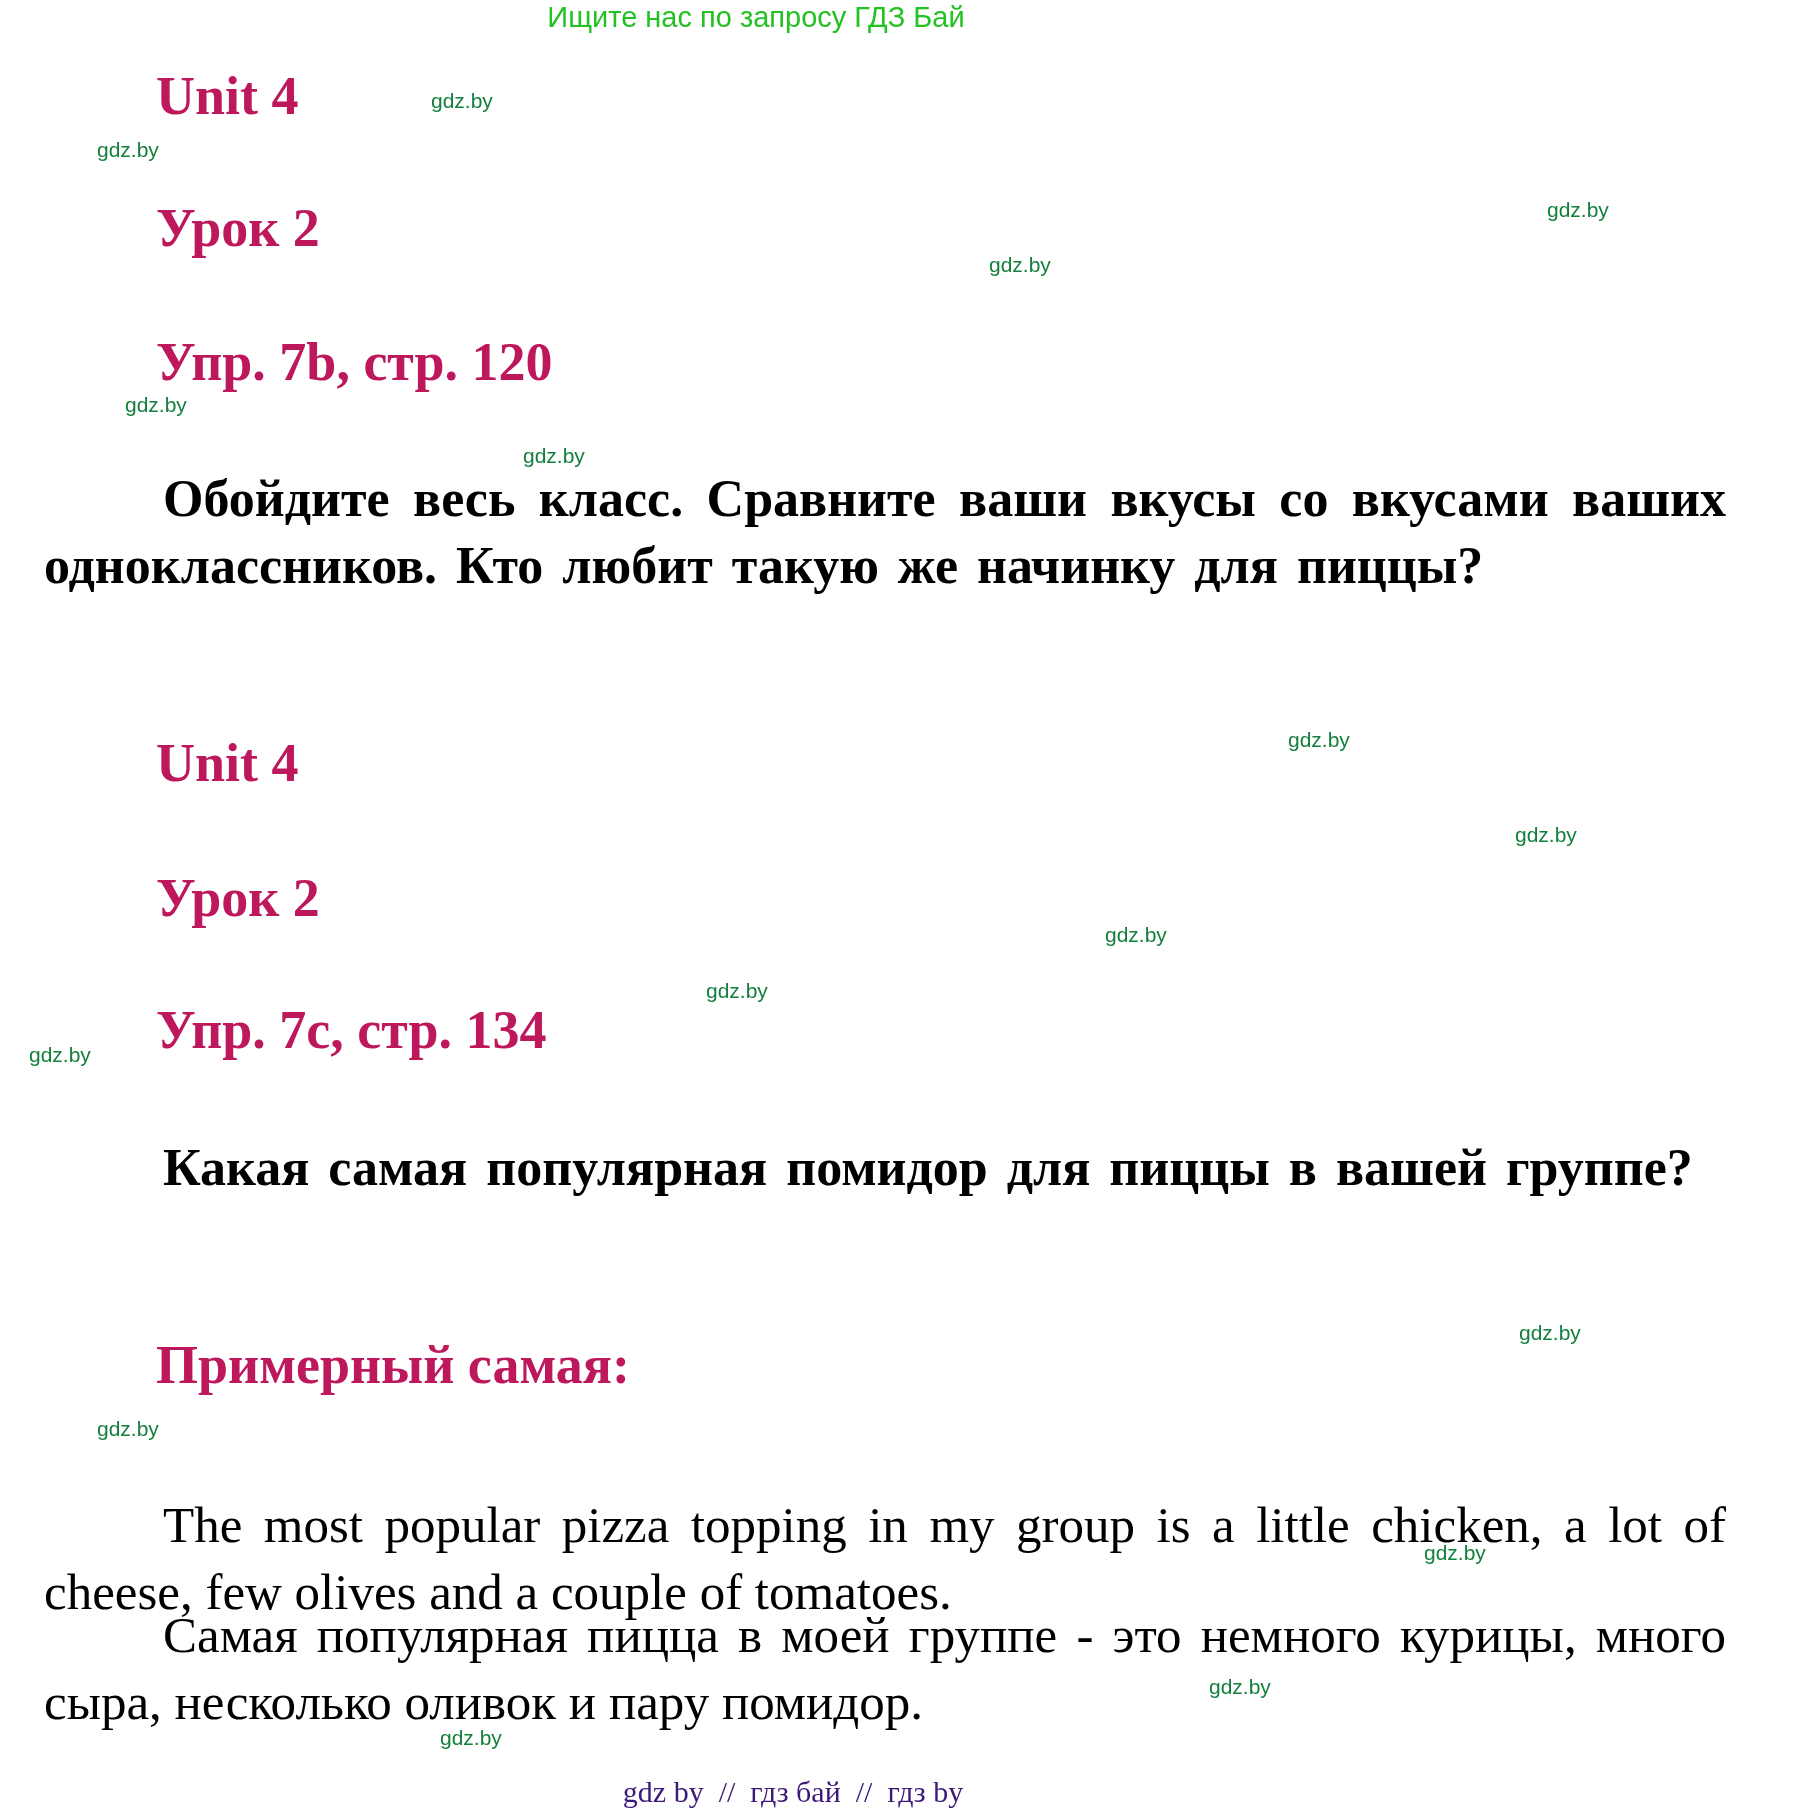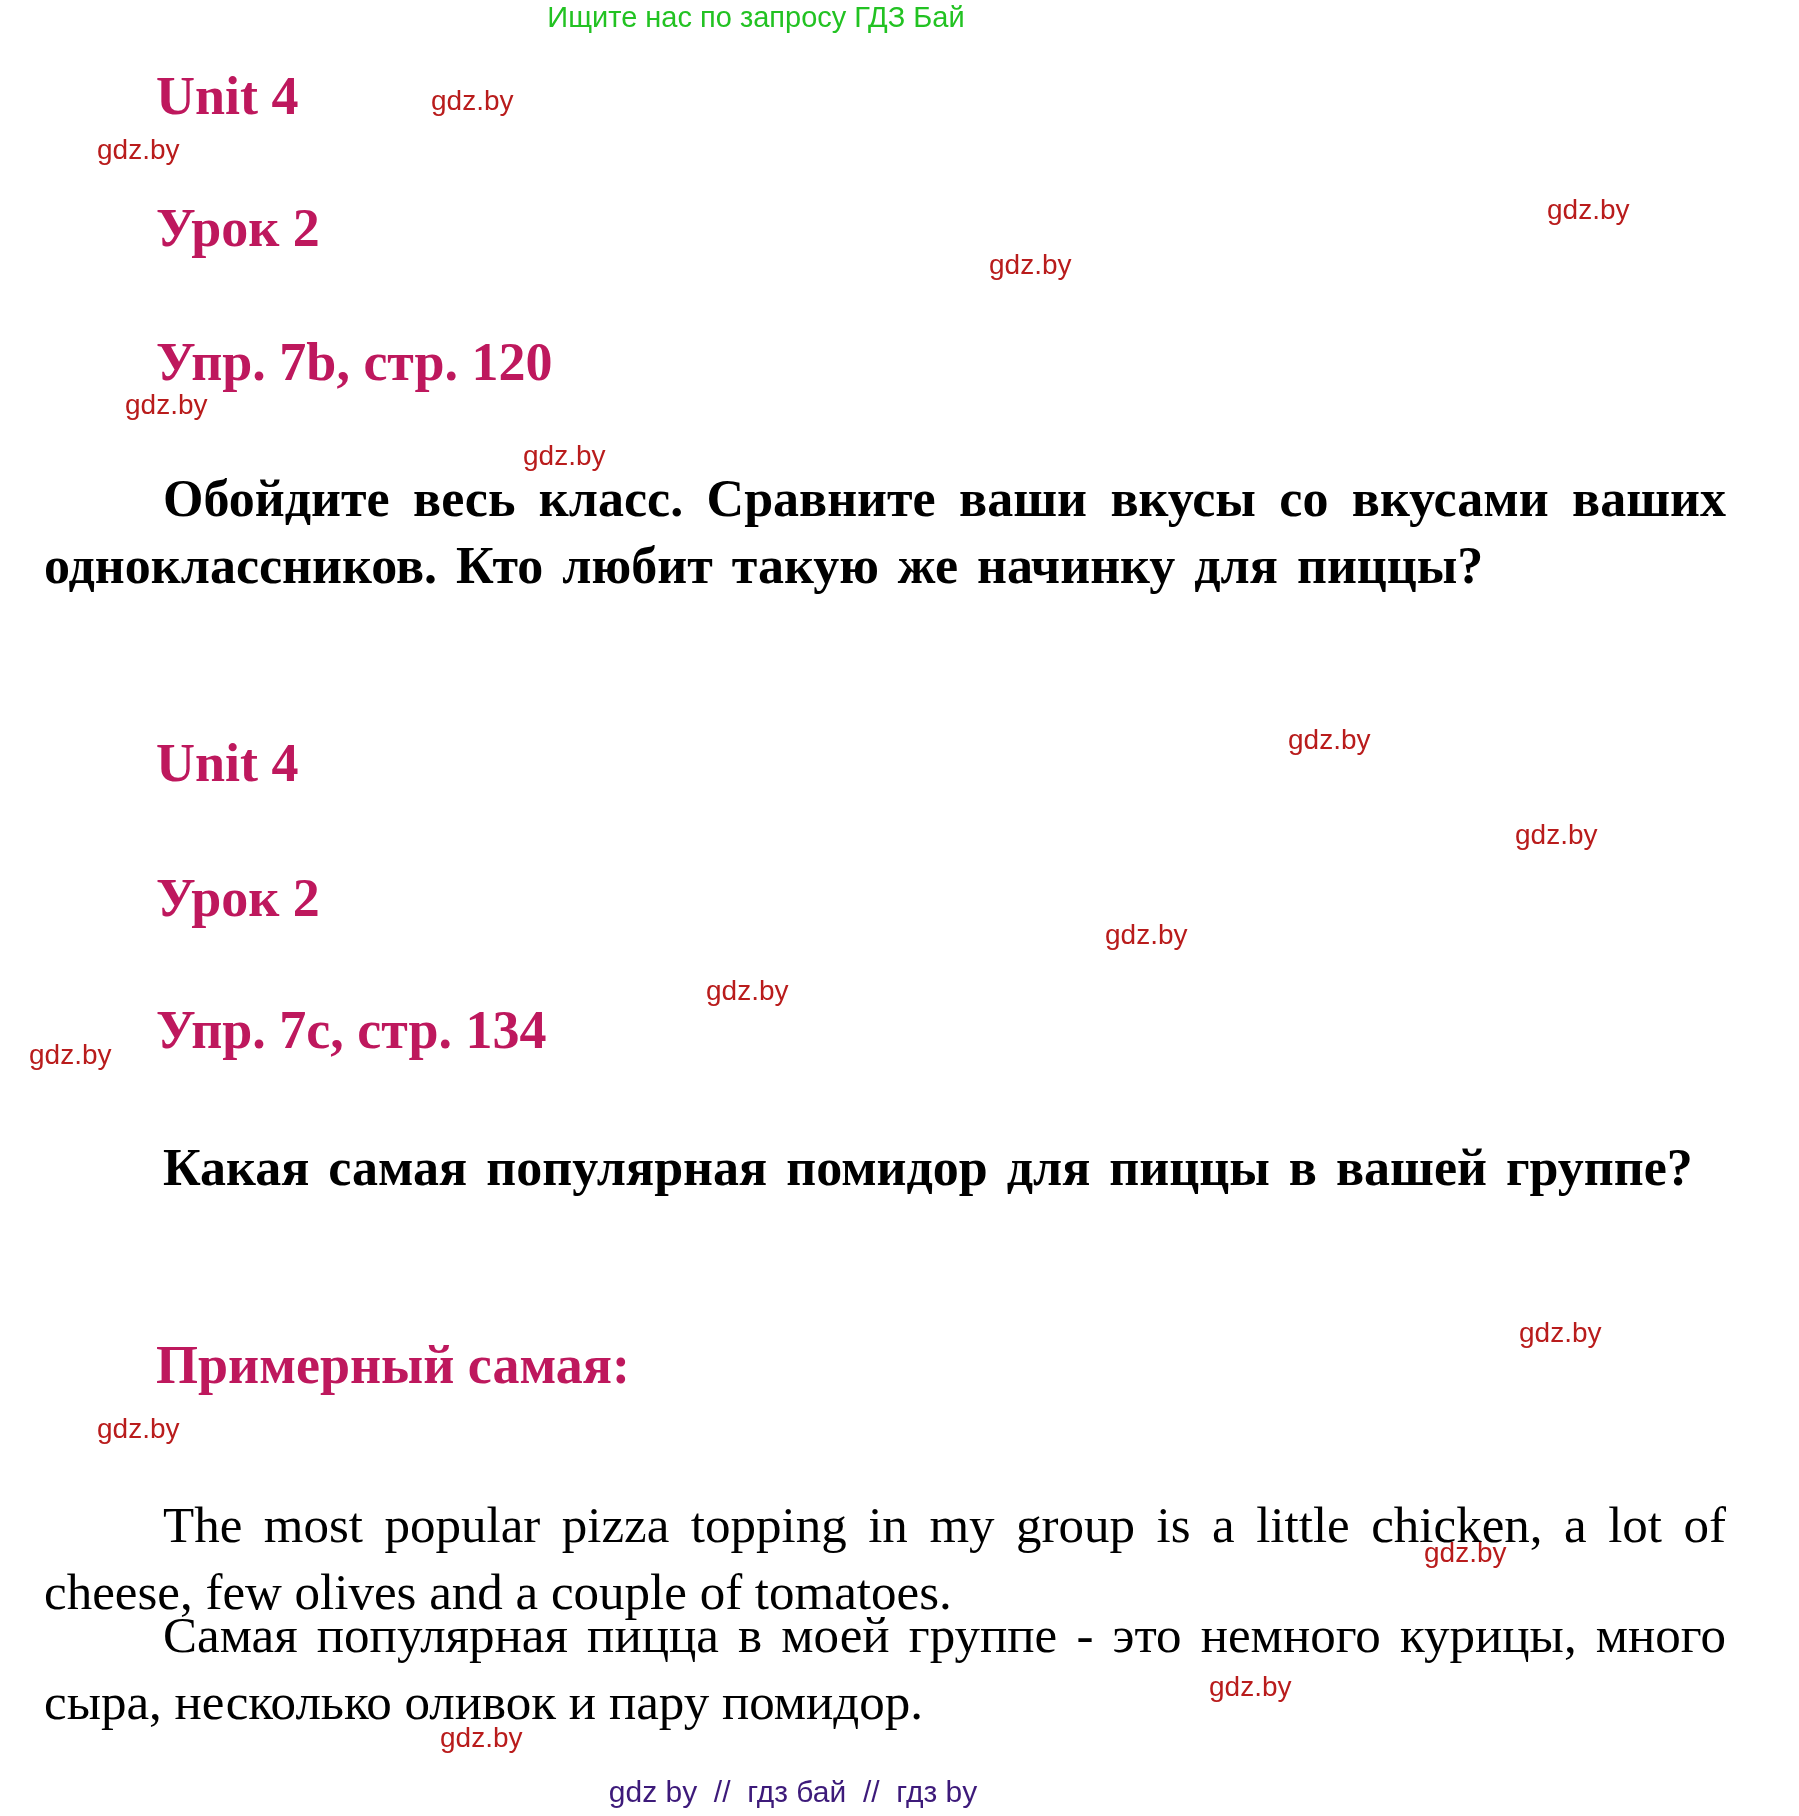--- a/index.html
+++ b/index.html
@@ -20,25 +20,25 @@
       line-height: 67px; color: #000; text-align: justify; text-indent: 119px;
       word-spacing: 6px;
     }
     .answer {
       position: absolute; left: 44px; width: 1682px;
       font-family: "Liberation Serif", serif; font-weight: normal; font-size: 51px;
       line-height: 67px; color: #000; text-align: justify; text-indent: 119px;
     }
     .wm {
       position: absolute; font-family: "Liberation Sans", sans-serif;
-      font-size: 28px; color: #b91c1c; line-height: 30px; white-space: nowrap;
+      font-size: 21px; color: #15803d; line-height: 30px; white-space: nowrap;
     }
     .footer {
       position: absolute; left: 0; top: 1774px; width: 1586px; text-align: center;
-      font-family: Liberation Sans, sans-serif; font-size: 30px; line-height: 36px;
+      font-family: Liberation Serif, serif; font-size: 30px; line-height: 36px;
       color: #3d1a7a; white-space: pre;
     }
   </style>
 </head>
 <body>
 
 <div class="top-banner">Ищите нас по запросу ГДЗ Бай</div>
 
 <div class="heading" style="top:66px;">Unit 4</div>
 <div class="heading" style="top:198px;">Урок 2</div>

